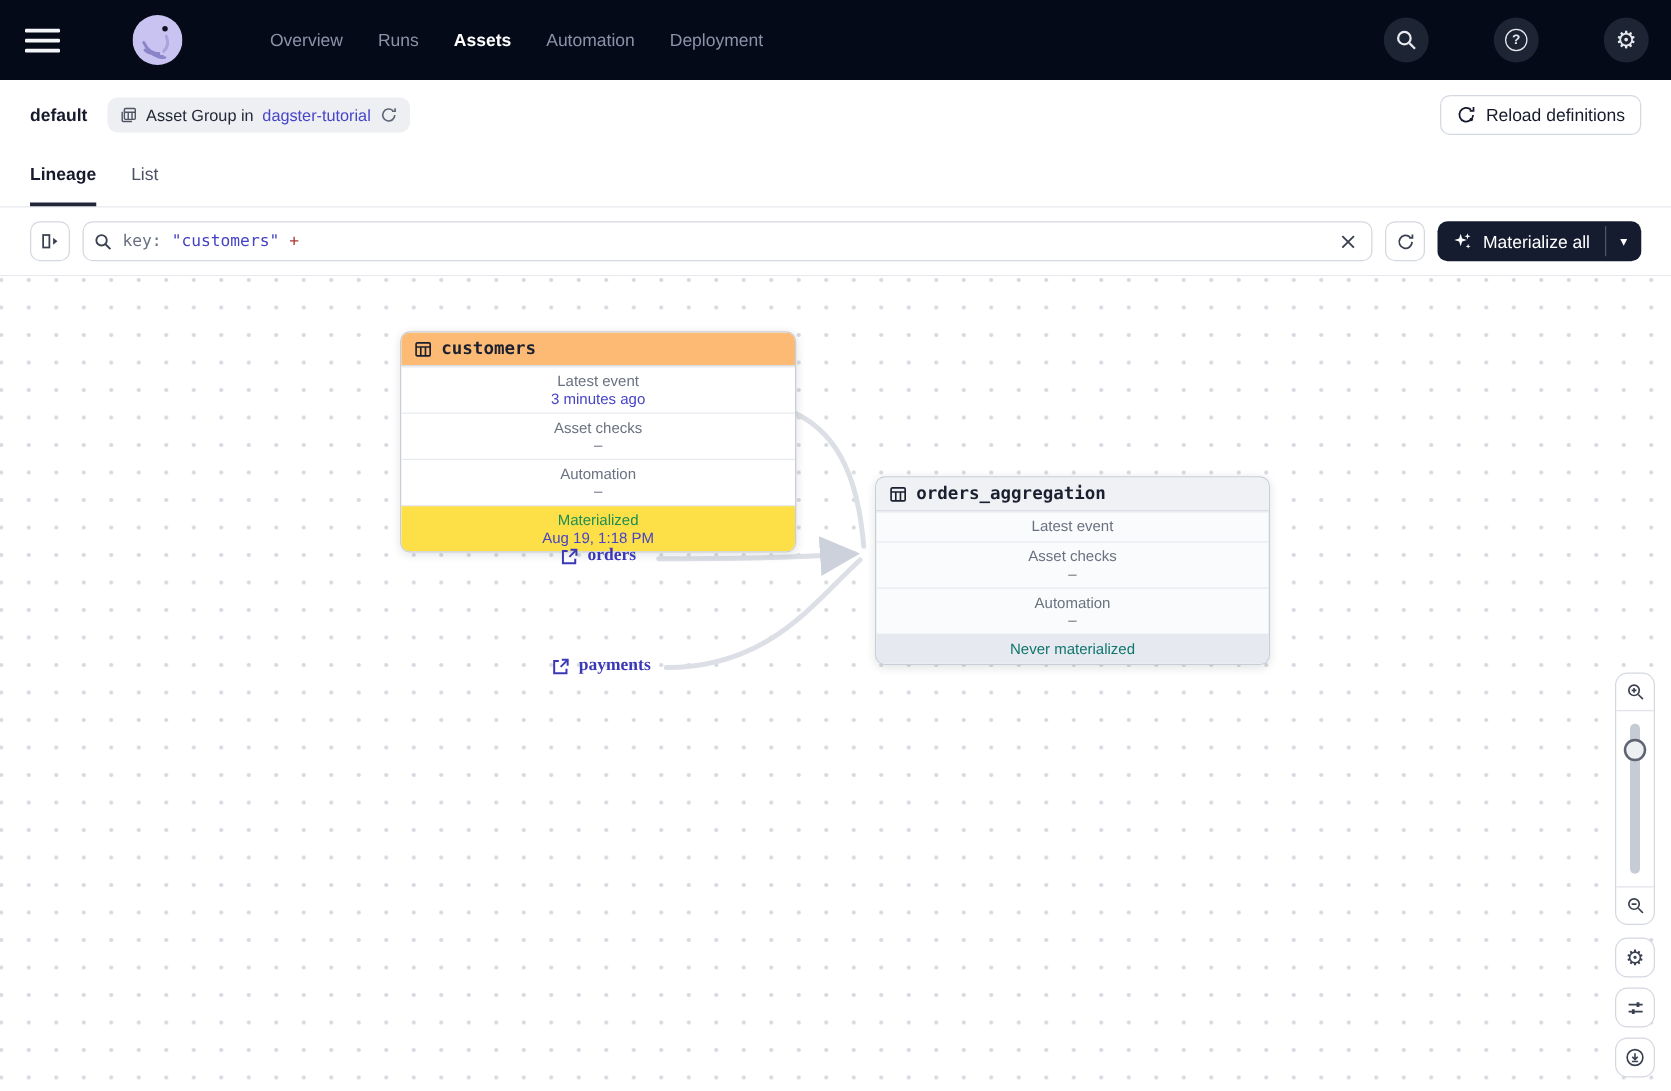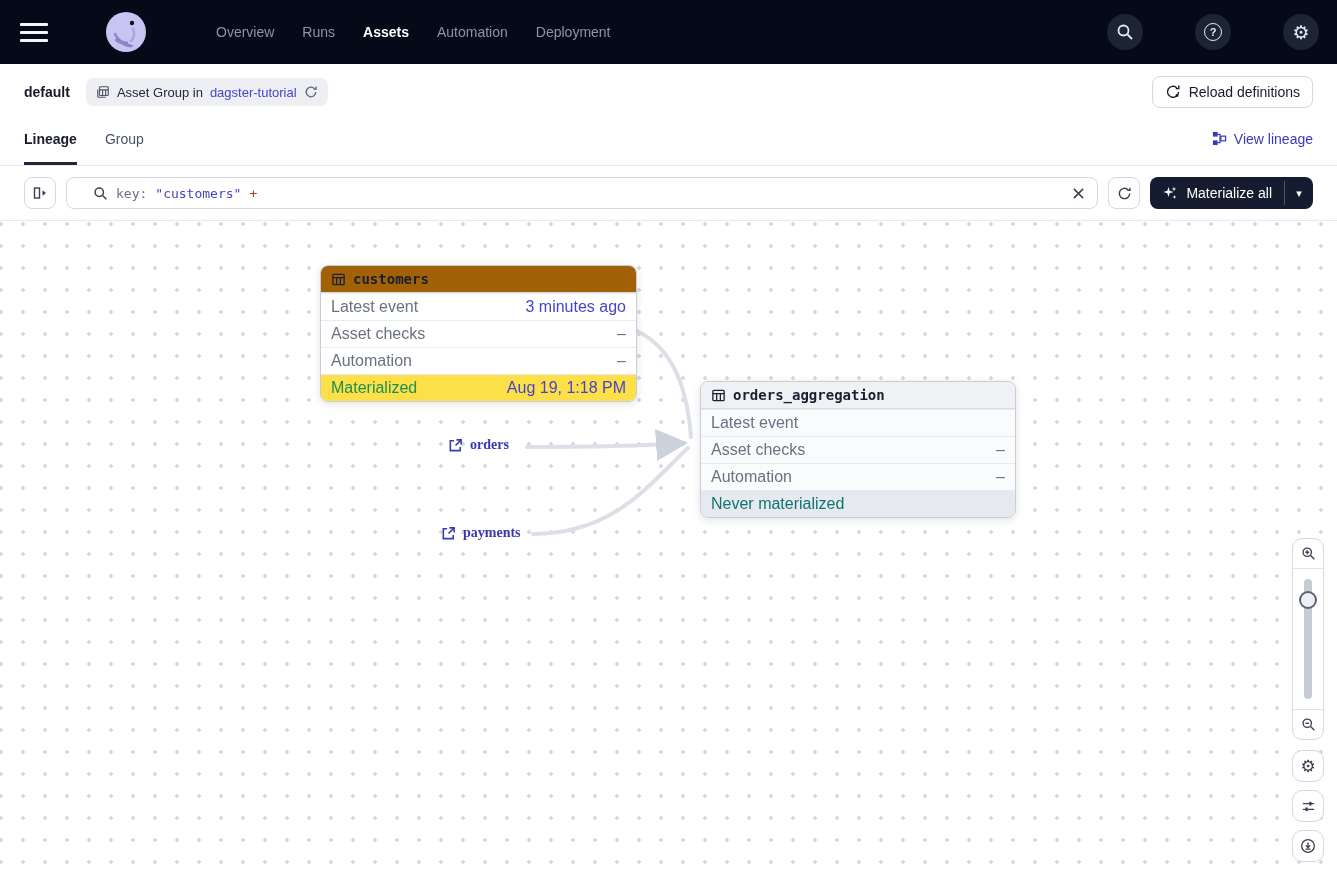--- a/index.html
+++ b/index.html
@@ -32,40 +32,40 @@
   .tabs-row { height:54px; display:flex; align-items:stretch; padding:0 24px; border-bottom:1px solid #E7E9EE; flex:0 0 auto; }
   .tab { position:relative; display:flex; align-items:center; font-size:14px; color:#4A5164; margin-right:28px; cursor:pointer; background:none; border:none; font-family:inherit; }
   .tab.active { color:#161A2C; font-weight:700; }
   .tab.active::after { content:""; position:absolute; left:0; right:0; bottom:0; height:3px; background:#21263A; }
   .tabs-right { margin-left:auto; display:flex; align-items:center; }
   .view-lineage { display:flex; align-items:center; gap:7px; color:#3B38B8; font-size:14px; text-decoration:none; cursor:pointer; background:none; border:none; font-family:inherit; }
 
   
   .toolbar { height:55px; display:flex; align-items:center; gap:10px; padding:0 24px; border-bottom:1px solid #E7E9EE; flex:0 0 auto; }
   .sq-btn { width:32px; height:32px; border:1px solid #D4D8E0; border-radius:8px; background:#fff; display:flex; align-items:center; justify-content:center; color:#3A4050; cursor:pointer; flex:0 0 auto; }
-  .search-box { flex:1; height:32px; border:1px solid #D4D8E0; border-radius:8px; display:flex; align-items:center; padding:0 8px 0 26px; gap:8px; background:#fff; }
+  .search-box { flex:1; height:32px; border:1px solid #D4D8E0; border-radius:8px; display:flex; align-items:center; padding:0 8px 0 8px; gap:8px; background:#fff; }
   .search-box .mono { font-family:"DejaVu Sans Mono", monospace; font-size:13px; }
   .s-key { color:#6A7080; }
   .s-term { color:#4543C5; }
   .s-plus { color:#A93B34; }
   .search-clear { margin-left:auto; background:none; border:none; color:#3A4050; cursor:pointer; display:flex; align-items:center; padding:4px; }
   .materialize { height:32px; display:flex; align-items:stretch; border-radius:8px; overflow:hidden; background:#151C30; color:#fff; flex:0 0 auto; }
   .materialize .main { display:flex; align-items:center; gap:8px; padding:13px 12px; font-size:14px; background:none; border:none; color:#fff; cursor:pointer; font-family:inherit; }
   .materialize .divider { width:1px; background:rgba(255,255,255,0.25); margin:4px 0; }
   .materialize .caret { background:none; border:none; color:#fff; width:28px; cursor:pointer; font-size:11px; }
 
   
   .canvas { position:relative; flex:1; background:#fff; background-image:radial-gradient(circle, #D8DAE1 1.6px, transparent 1.7px); background-size:22px 22px; background-position:12px 14px; overflow:hidden; }
   .edges { position:absolute; left:0; top:0; }
 
   .asset-node { position:absolute; width:317px; background:#fff; border:1px solid #C9CDD6; border-radius:8px; box-shadow:0 2px 8px rgba(20,25,45,0.12); overflow:hidden; cursor:pointer; }
-  .asset-node .hdr { display:flex; align-items:center; gap:7px; padding:5px 10px; background:#a16207; border-bottom:1px solid #D9DDE4; font-family:"DejaVu Sans Mono", monospace; font-size:14px; font-weight:700; color:#1B2030; }
+  .asset-node .hdr { display:flex; align-items:center; gap:7px; padding:5px 10px; background:#fdba74; border-bottom:1px solid #D9DDE4; font-family:"DejaVu Sans Mono", monospace; font-size:14px; font-weight:700; color:#1B2030; }
   .asset-node.gray { background:#FAFBFC; }
   .asset-node.gray .hdr { background:#EFF1F5; }
-  .arow { display:flex; align-items:center; justify-content:space-between; padding:4px 10px; font-size:16px; color:#6A7180; border-top:1px solid #E8EAEF; min-height:24px; }
+  .arow { display:flex; align-items:center; justify-content:space-between; padding:4px 10px; font-size:12px; color:#6A7180; border-top:1px solid #E8EAEF; min-height:24px;flex-direction:column; }
   .arow:first-of-type { border-top:none; }
   .arow .val { color:#6A7180; }
   .arow .val.link { color:#4744C7; }
   .arow.materialized { background:#fde047; }
   .arow.materialized .lbl { color:#1E8E55; }
   .arow.never { background:#E6E9EF; }
   .arow.never .lbl { color:#0f766e; }
 
   .ext-link { position:absolute; display:flex; align-items:center; gap:7px; color:#3B38B8; font-family:Liberation Serif, serif; font-size:14px; font-weight:700; cursor:pointer; background:none; border:none; }
 
@@ -149,32 +149,21 @@
           <path d="M13.5 8a5.5 5.5 0 1 1-1.7-4.2"></path>
           <path d="M13.8 1.6v3h-3"></path>
           <circle cx="12" cy="11.5" r="1.4" fill="currentColor" stroke="none"></circle>
         </svg>
       <span>Reload definitions</span>
     </button>
   </div>
 
   <div class="tabs-row">
     <button class="tab active">Lineage</button>
-    <button class="tab">Group</button>
-    <div class="tabs-right">
-      <button class="view-lineage">
-        <svg width="15" height="15" viewBox="0 0 16 16">
-            <rect x="1" y="1" width="5" height="5" fill="currentColor"></rect>
-            <rect x="1" y="10" width="5" height="5" fill="currentColor"></rect>
-            <rect x="9.5" y="5.5" width="5" height="5" fill="none" stroke="currentColor" stroke-width="1.3"></rect>
-            <path d="M6 3.5h2.5V8M6 12.5h2.5V8h1" fill="none" stroke="currentColor" stroke-width="1.3"></path>
-          </svg>
-        <span>View lineage</span>
-      </button>
-    </div>
+    <button class="tab">List</button>
   </div>
 
   <div class="toolbar">
     <button class="sq-btn">
       <svg width="16" height="16" viewBox="0 0 16 16">
           <rect x="2.5" y="3" width="5" height="10" fill="none" stroke="currentColor" stroke-width="1.4"></rect>
           <path d="M10.5 5.2L14 8l-3.5 2.8z" fill="currentColor"></path>
         </svg>
     </button>
     <div class="search-box">

